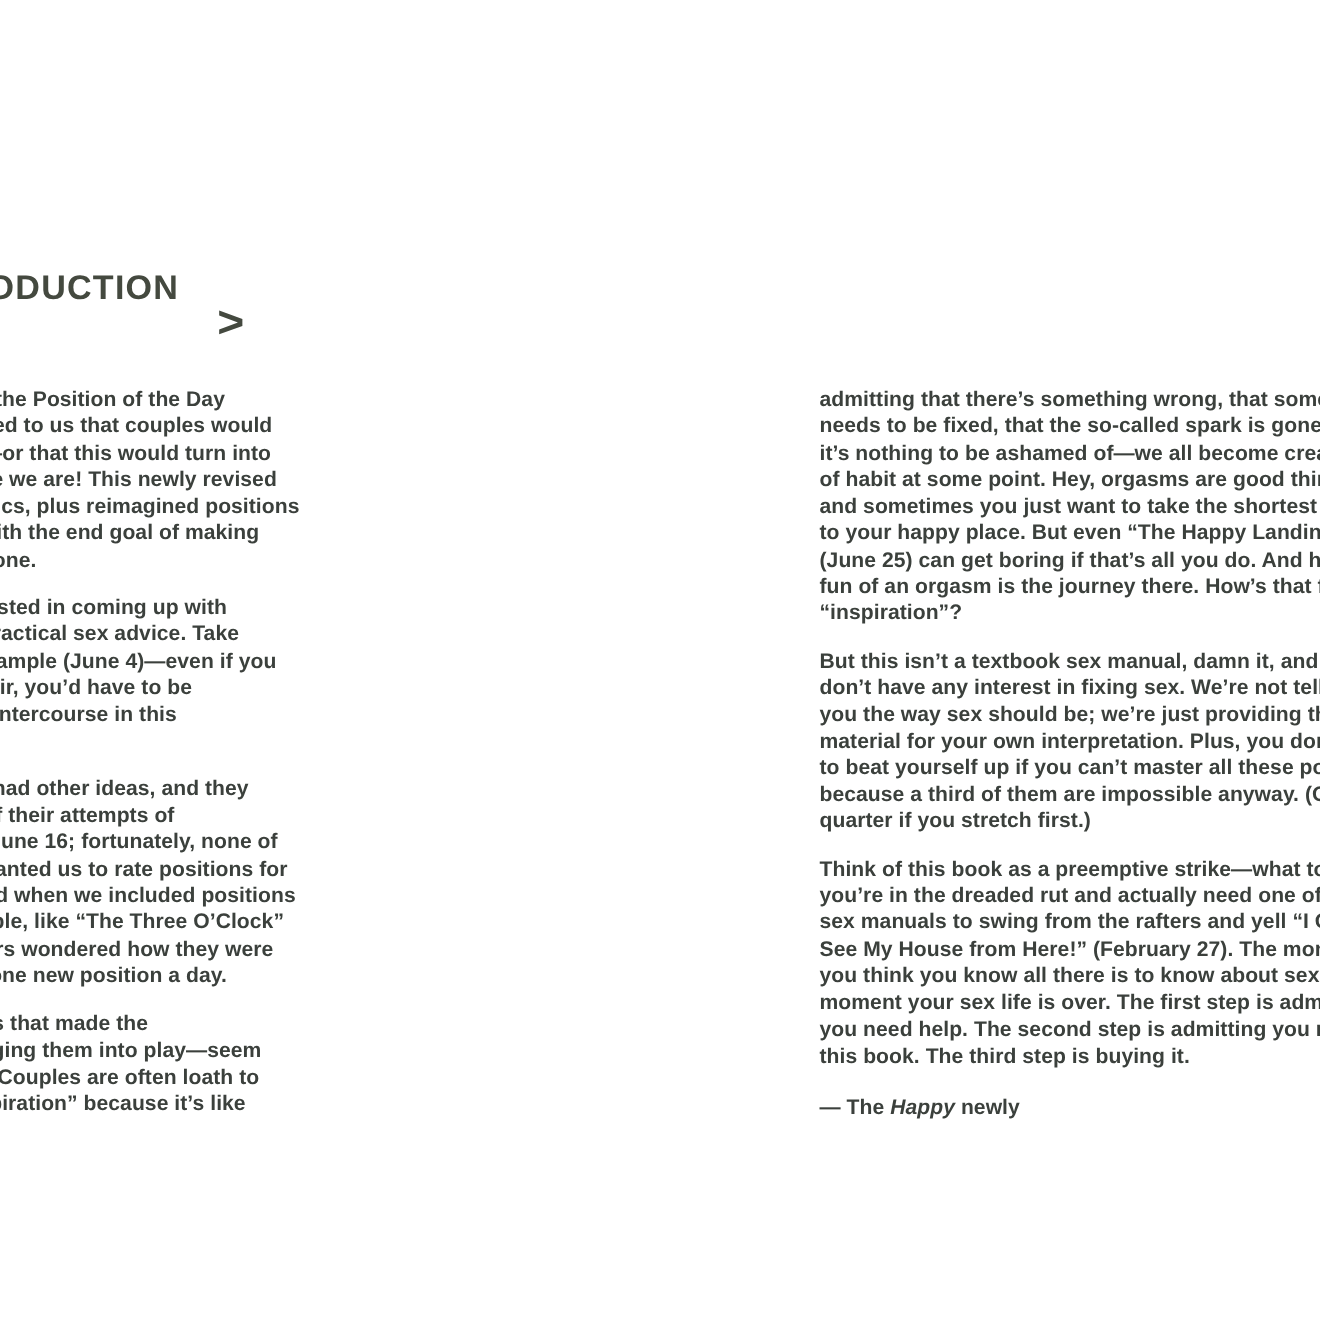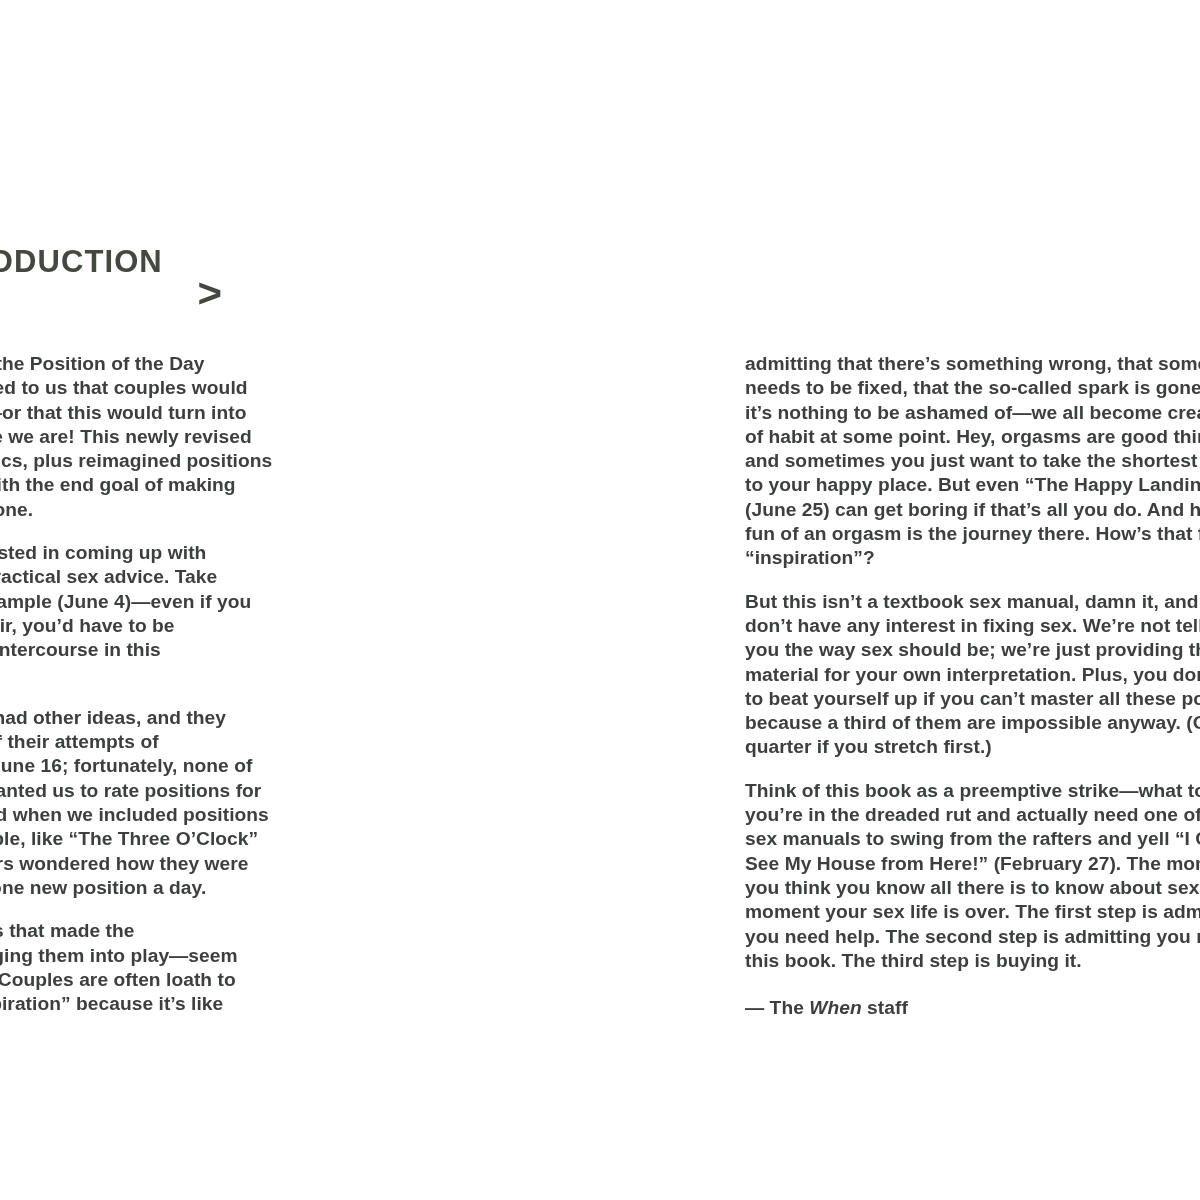--- a/index.html
+++ b/index.html
@@ -150,16 +150,16 @@
       <p>
         <span class="line">Think of this book as a preemptive strike—what to do if</span>
         <span class="line">you’re in the dreaded rut and actually need one of those</span>
         <span class="line">sex manuals to swing from the rafters and yell “I Can</span>
         <span class="line">See My House from Here!” (February 27). The moment</span>
         <span class="line">you think you know all there is to know about sex, the</span>
         <span class="line">moment your sex life is over. The first step is admitting</span>
         <span class="line">you need help. The second step is admitting you need</span>
         <span class="line">this book. The third step is buying it.</span>
       </p>
-      <p class="sig"><span>— The </span><em>When</em><span> staff</span></p>
+      <p class="sig"><span>— The </span><em>Happy</em><span> newly</span></p>
     </div>
 
 </div>
 
 </body></html>

